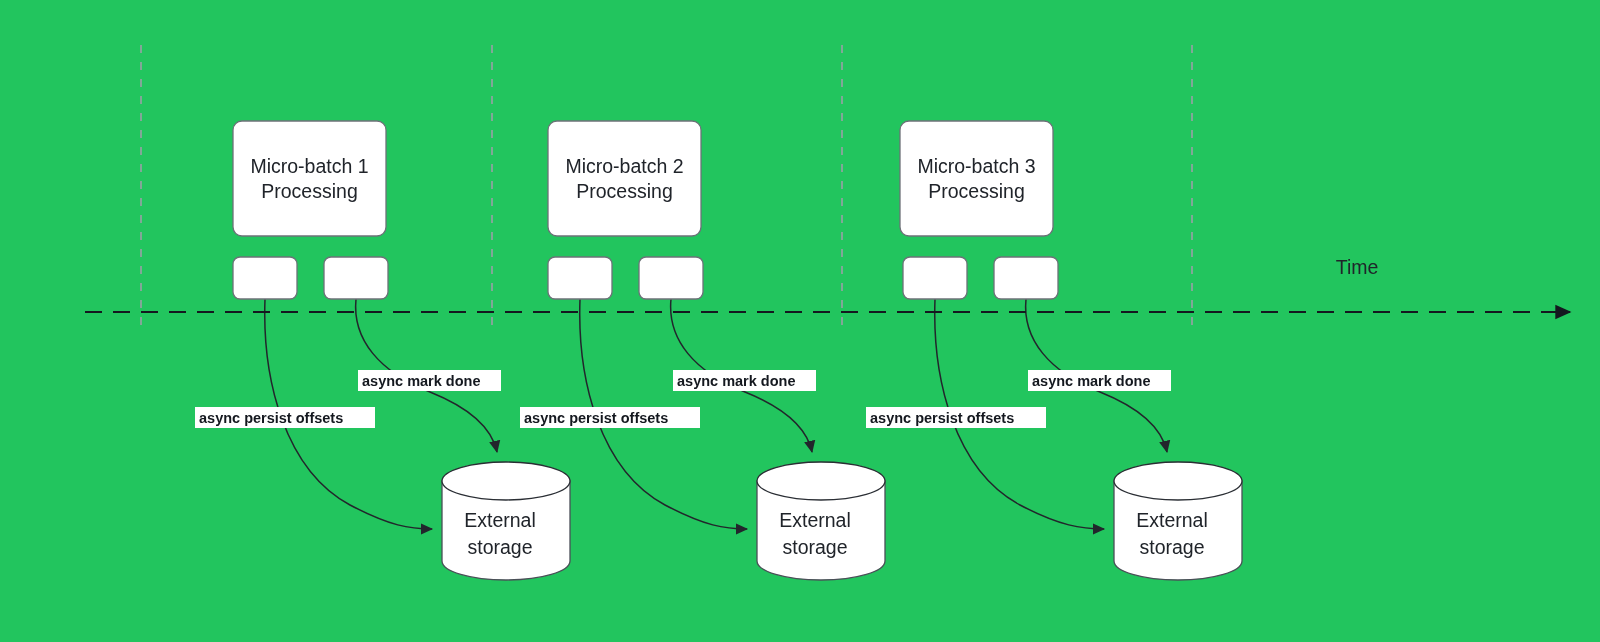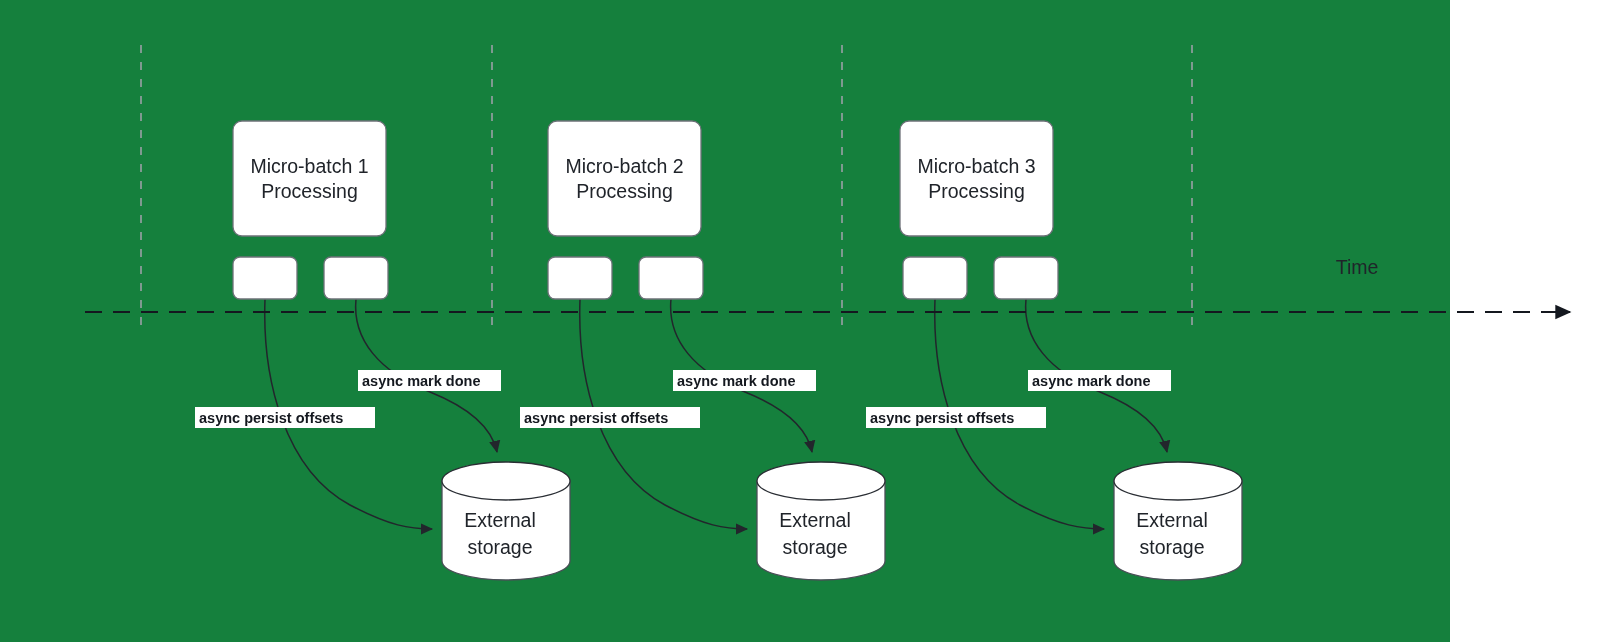--- a/index.html
+++ b/index.html
@@ -8,23 +8,23 @@
     background: #ffffff;
   }
   body {
     width: 1600px;
     height: 642px;
     overflow: hidden;
     font-family: "Liberation Sans", sans-serif;
   }
   #diagram-root {
     position: relative;
-    width: 1450px;
+    width: 1600px;
     height: 642px;
-    background: #15803d;
+    background: #22c55e;
   }
   svg.diagram {
     display: block;
     width: 1600px;
     height: 642px;
   }
   .shape-stroke {
     fill: #ffffff;
     stroke: #6d7178;
     stroke-width: 1.3;

